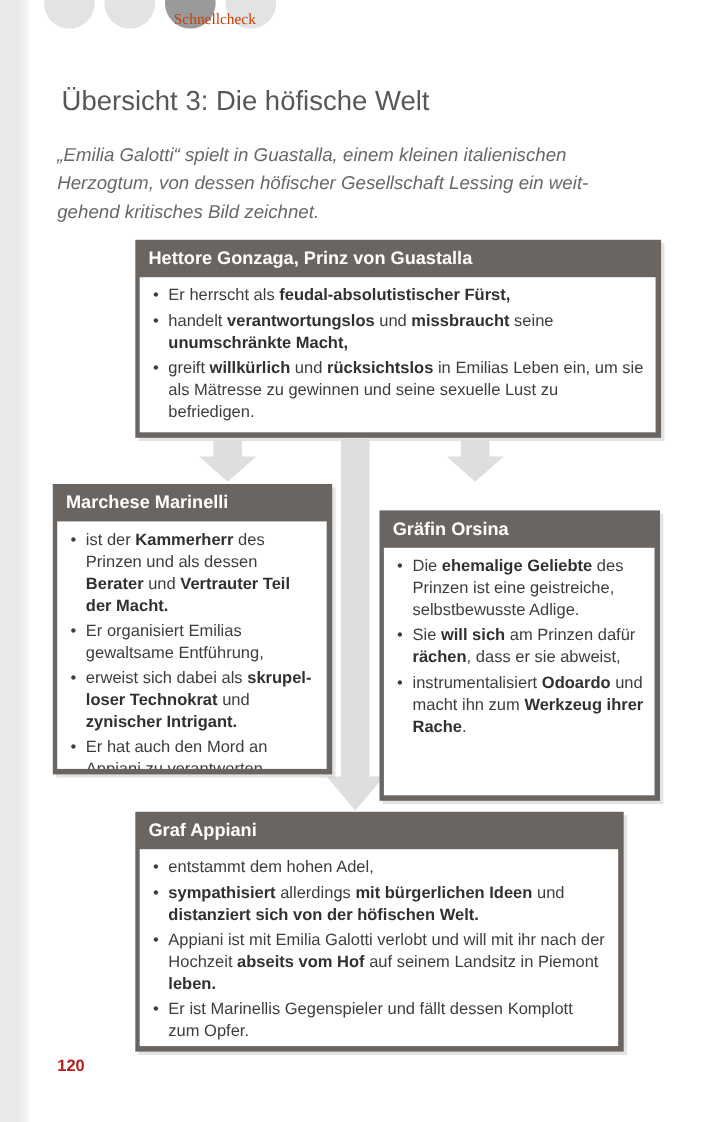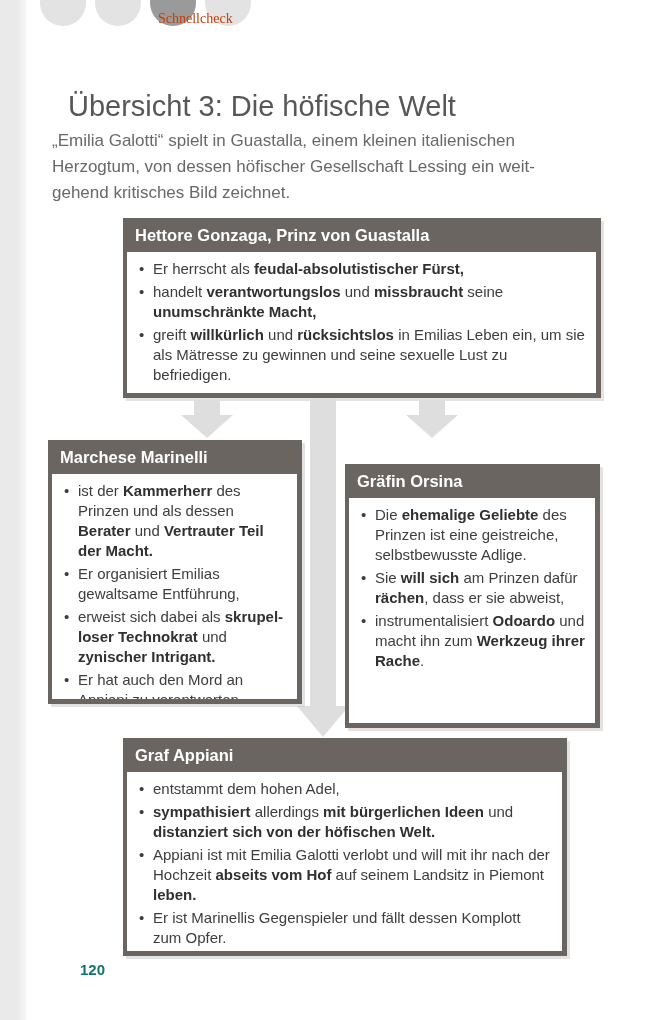--- a/index.html
+++ b/index.html
@@ -9,23 +9,23 @@
   }
   .gutter {
     position:absolute; left:0; top:0; width:26px; height:100%;
     background:linear-gradient(to right,#eaeaea 65%,#f7f7f7);
   }
   .dots { position:absolute; left:40px; top:-20px; display:flex; gap:9px; }
   .dot { width:46px; height:46px; border-radius:50%; background:var(--dot-inactive,#e3e3e3); }
   .dot.active { background:var(--dot-active,#9a9a9a); }
   .dots-label { position:absolute; left:158px; top:11px; font-size:14px; color:#c2410c;font-family:Liberation Serif, serif; }
 
-  .page-title { position:absolute; left:52px; top:74px; margin:16px; font-size:29px; font-weight:400; color:#575757; }
+  .page-title { position:absolute; left:52px; top:74px; margin:4px; font-size:25px; font-weight:400; color:#575757; }
   .intro { position:absolute; left:52px; top:128px; font-size:17px; line-height:26px; color:#686868; }
-  .intro span { display:block; }
+  .intro span { display:block;font-style:italic; }
 
   .char-box {
     position:absolute; background:var(--box-bg,#6b6561);
     box-shadow:3px 3px 0 rgba(185,185,185,0.4);
   }
   .box-gonzaga   { left:123px; top:218px; width:478px; height:180px; }
   .box-marinelli { left:48px;  top:440px; width:254px; height:264px; }
   .box-orsina    { left:345px; top:440px; width:255px; height:264px;margin-top:24px; }
   .box-appiani   { left:123px; top:738px; width:444px; height:218px; }
 
@@ -45,21 +45,21 @@
   }
   .box-body li::before { content:"\2022"; position:absolute; left:2px; top:0; color:#3d3d3d; }
   .box-body b { color:#303030; }
 
   .arrow { position:absolute; color:var(--arrow,#dedede); }
   .arrow svg { display:block; }
   .arrow-left   { left:181px; top:400px; }
   .arrow-right  { left:406px; top:400px; }
   .arrow-middle { left:297px; top:399px; }
 
-  .page-number { position:absolute; left:52px; top:961px; font-size:15px; font-weight:bold; color:#0f766e;margin-left:28px; }
+  .page-number { position:absolute; left:52px; top:961px; font-size:15px; font-weight:bold; color:#b91c1c; }
 </style>
 </head>
 <body>
 
 <div class="page">
 
   <div class="gutter"></div>
 
   <div class="dots">
       <span class="dot"></span>

